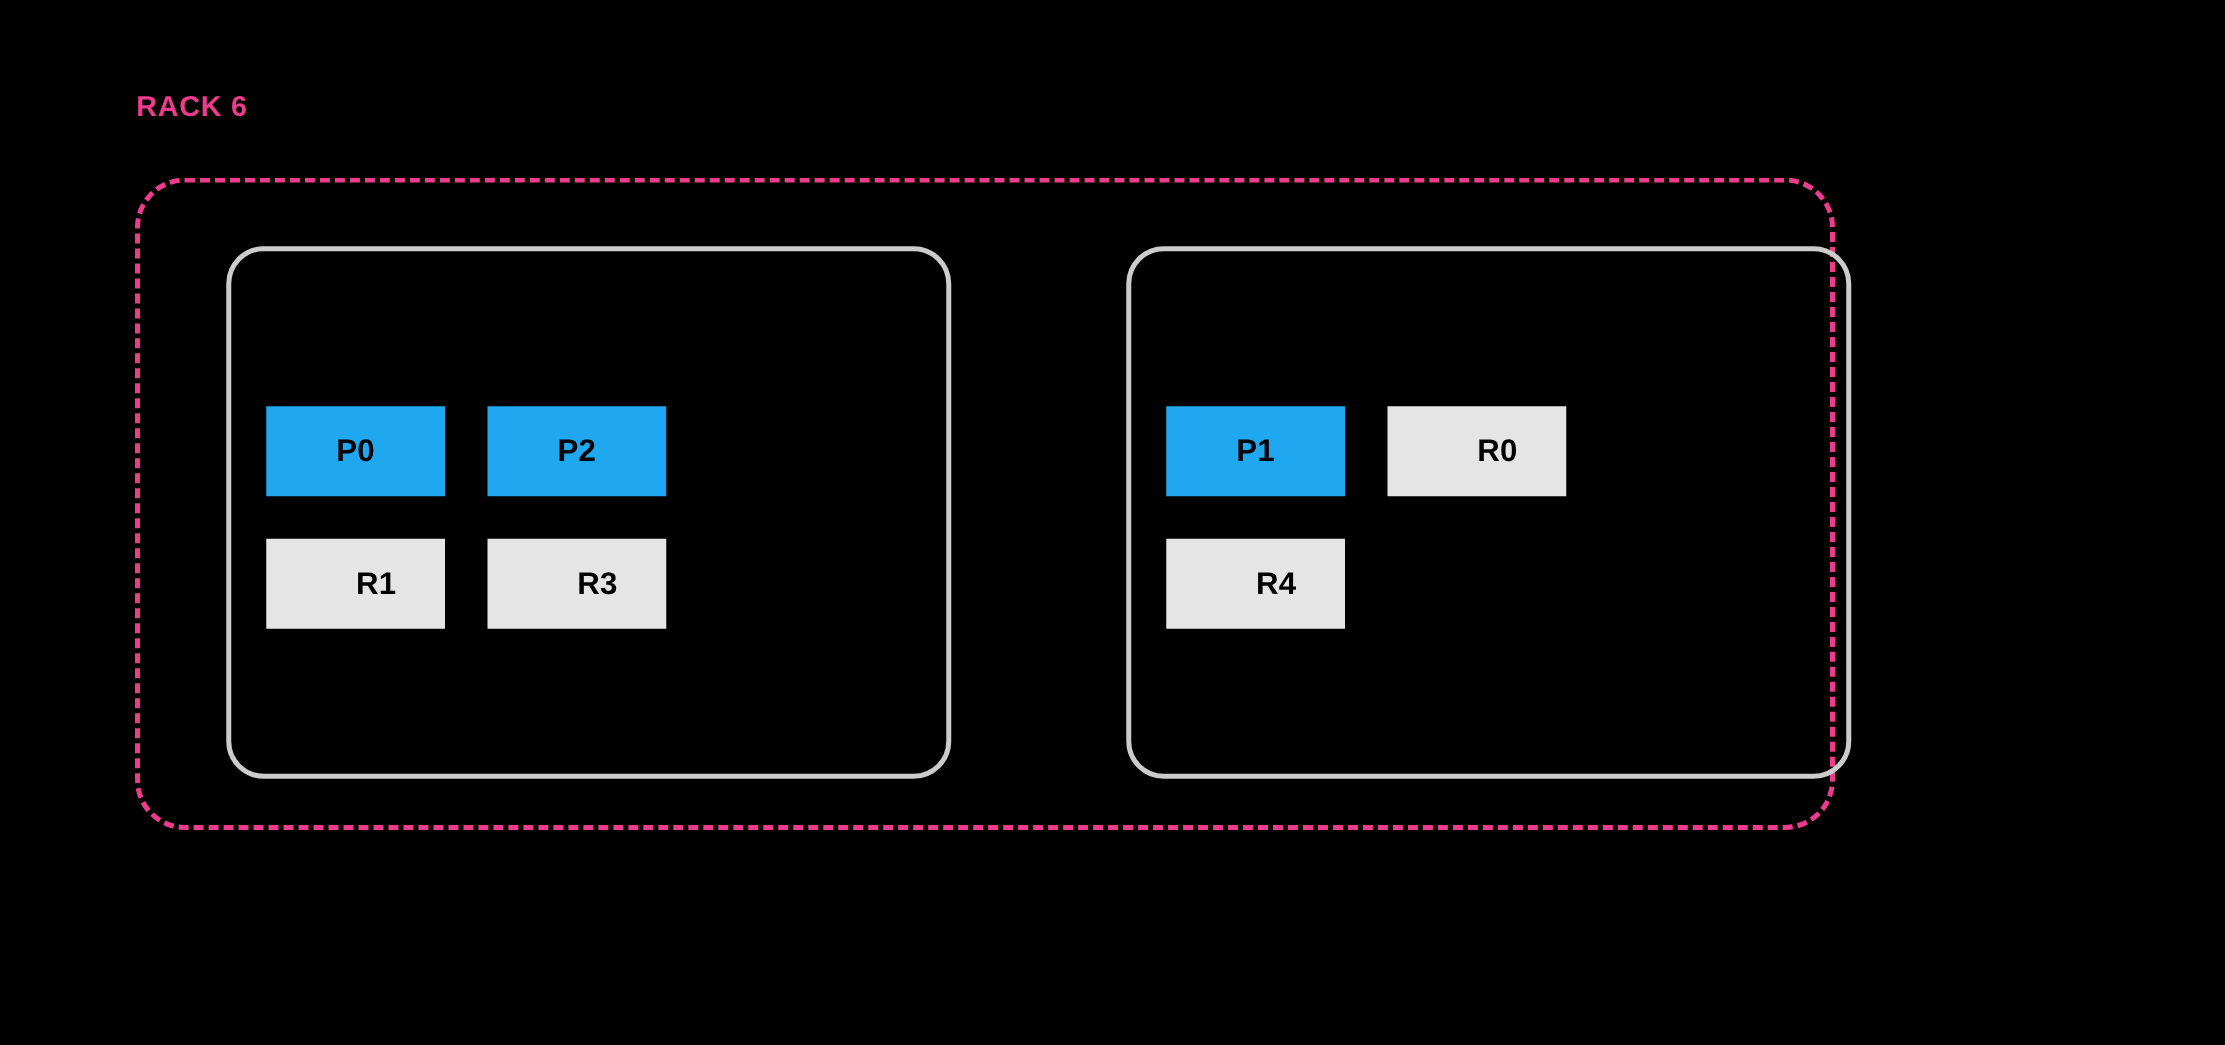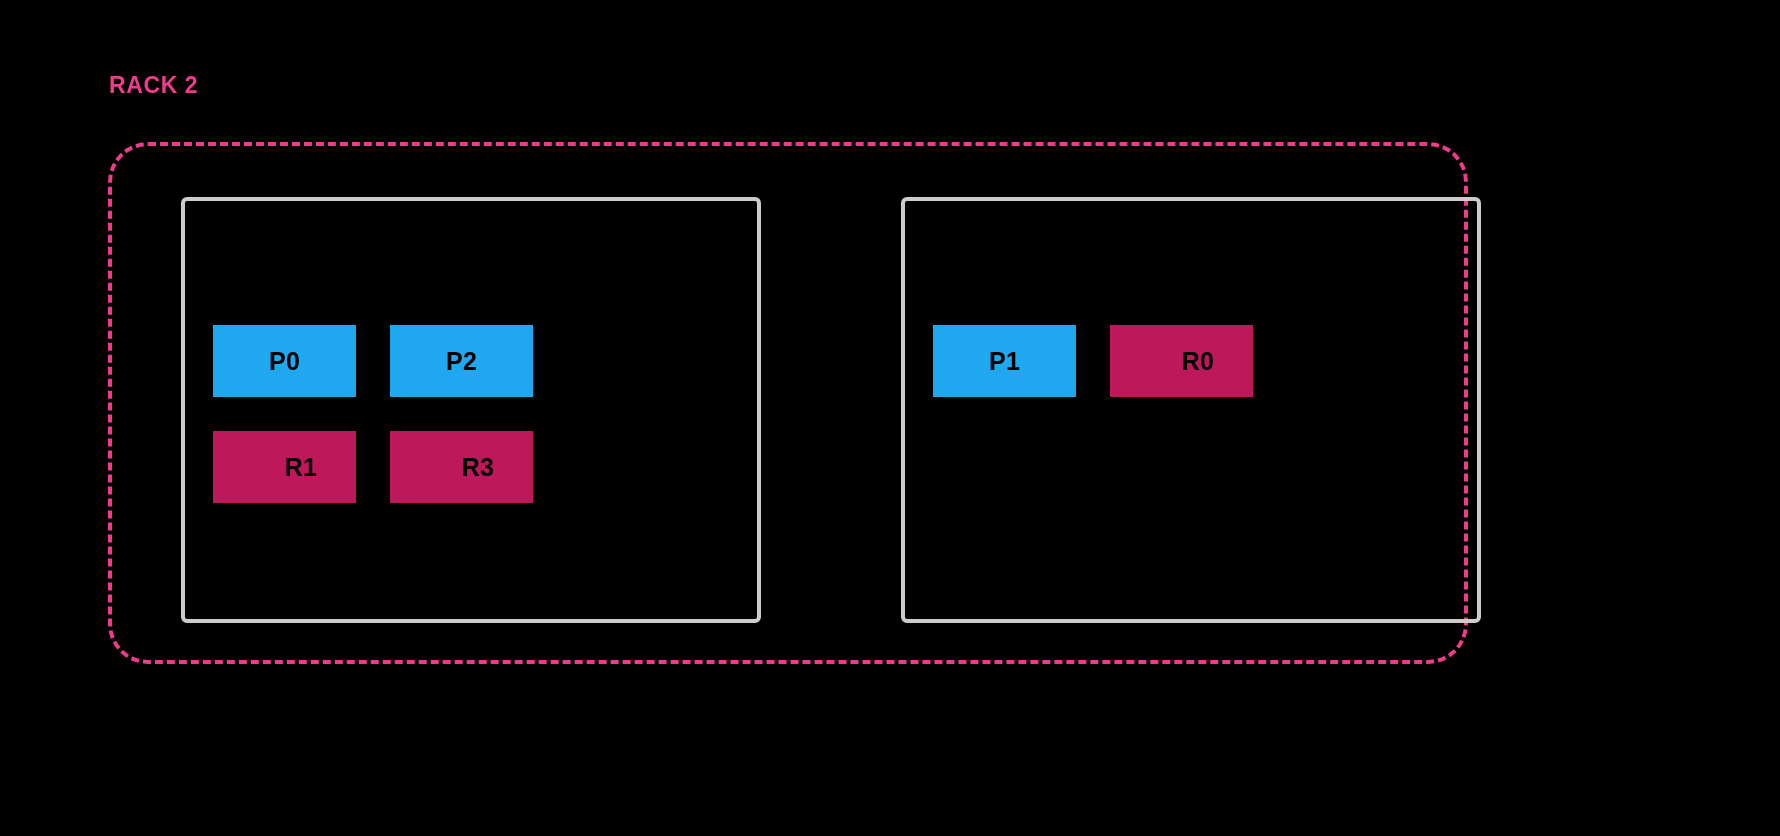--- a/index.html
+++ b/index.html
@@ -45,21 +45,21 @@
   }
 
   
   .node-panel {
     position: absolute;
     top: 197px;
     width: 580px;
     height: 426px;
     box-sizing: border-box;
     border: 4px solid #cccccc;
-    border-radius: 6px;
+    border-radius: 30px;
   }
   .node-panel.panel-0 { left: 181px; }
   .node-panel.panel-1 { left: 901px; text-align: center; }
 
   
   .node-grid {
     position: absolute;
     left: 28px;
     top: 124px;
     display: flex;
@@ -81,29 +81,29 @@
     box-sizing: border-box;
   }
   .unit-box .unit-label {
     font-size: 25px;
     font-weight: bold;
     color: #000000;
     line-height: 1;
     letter-spacing: 0.3px;
   }
   .unit-box.partition { background: #1fa8f0; }
-  .unit-box.replica   { background: #be185d; padding-left: 33px; }
+  .unit-box.replica   { background: #e5e5e5; padding-left: 33px; }
   .unit-box.spacer    { background: transparent; }
 </style>
 </head>
 <body>
 
 <div id="canvas">
 
-  <div class="rack-label">RACK 2</div>
+  <div class="rack-label">RACK 6</div>
 
   <div class="rack-boundary"></div>
 
   <div class="node-panel panel-0">
     <div class="node-grid">
       <div class="node-row">
         <div class="unit-box partition">
           <span class="unit-label">P0</span>
         </div>
         <div class="unit-box partition">
@@ -128,20 +128,23 @@
     <div class="node-grid">
       <div class="node-row">
         <div class="unit-box partition">
           <span class="unit-label">P1</span>
         </div>
         <div class="unit-box replica">
           <span class="unit-label">R0</span>
         </div>
       </div>
       <div class="node-row">
+        <div class="unit-box replica">
+          <span class="unit-label">R4</span>
+        </div>
         <div class="unit-box spacer">
           <span class="unit-label"></span>
         </div>
       </div>
     </div>
   </div>
 
 </div>
 
 </body></html>

